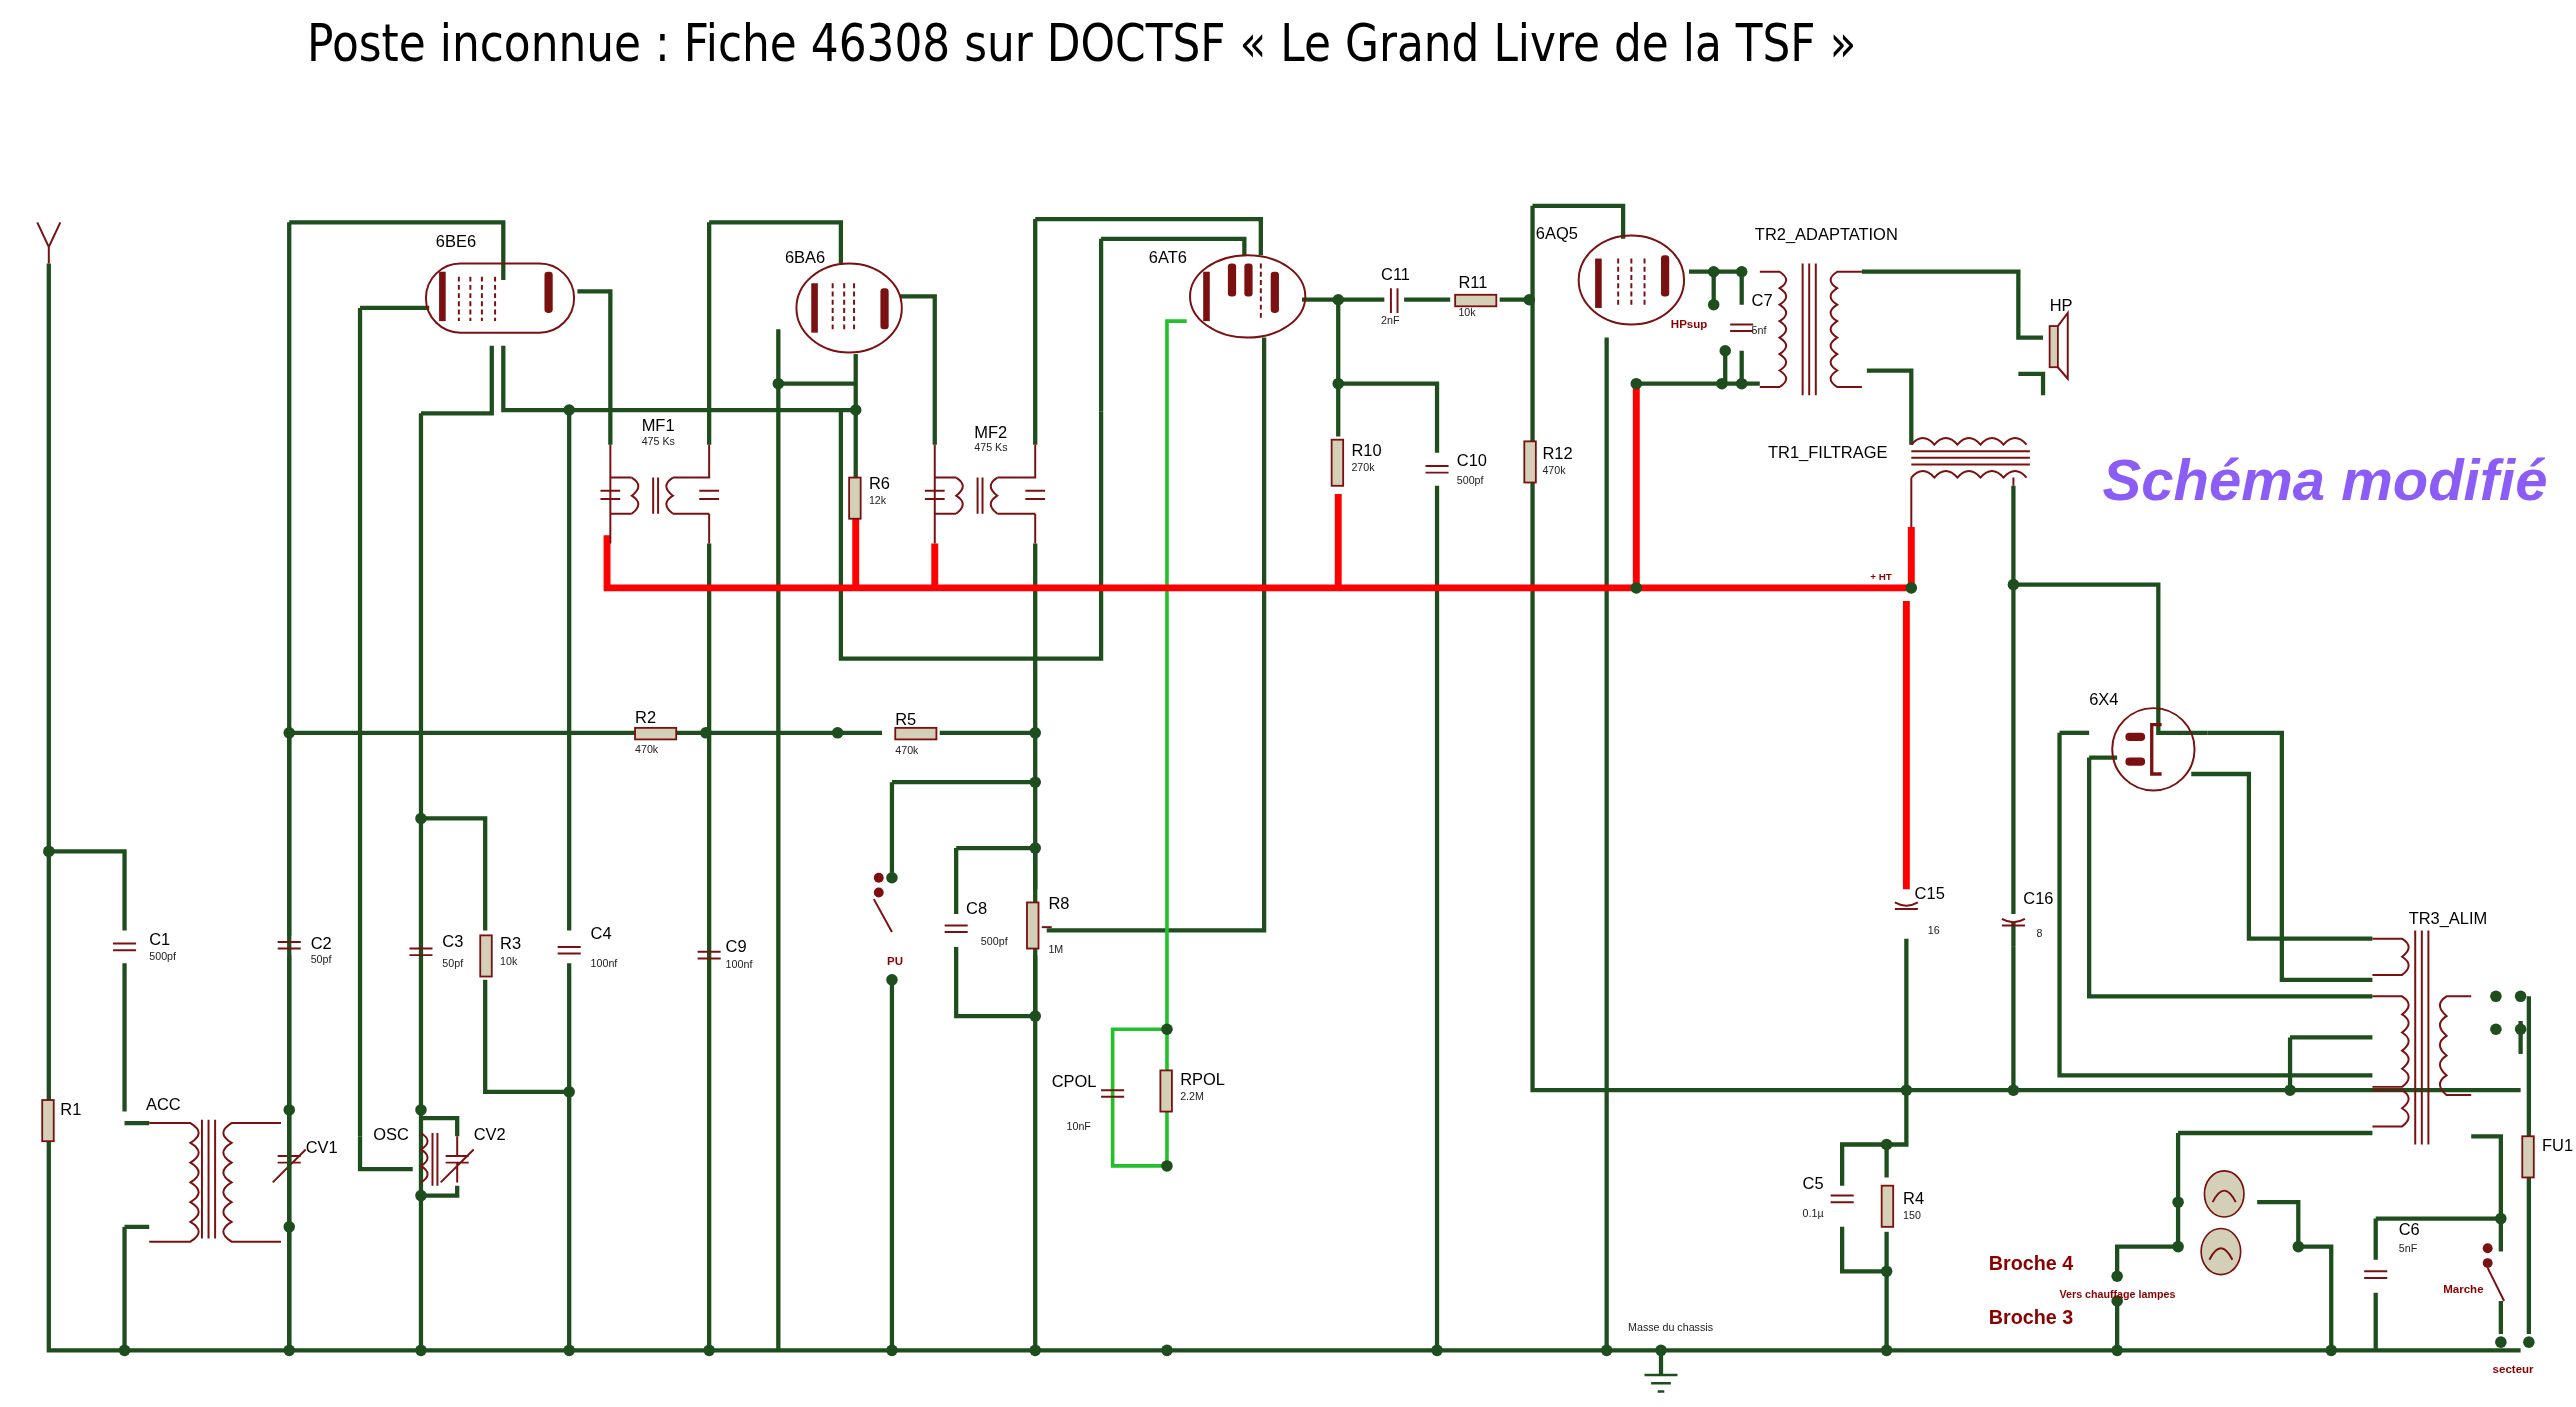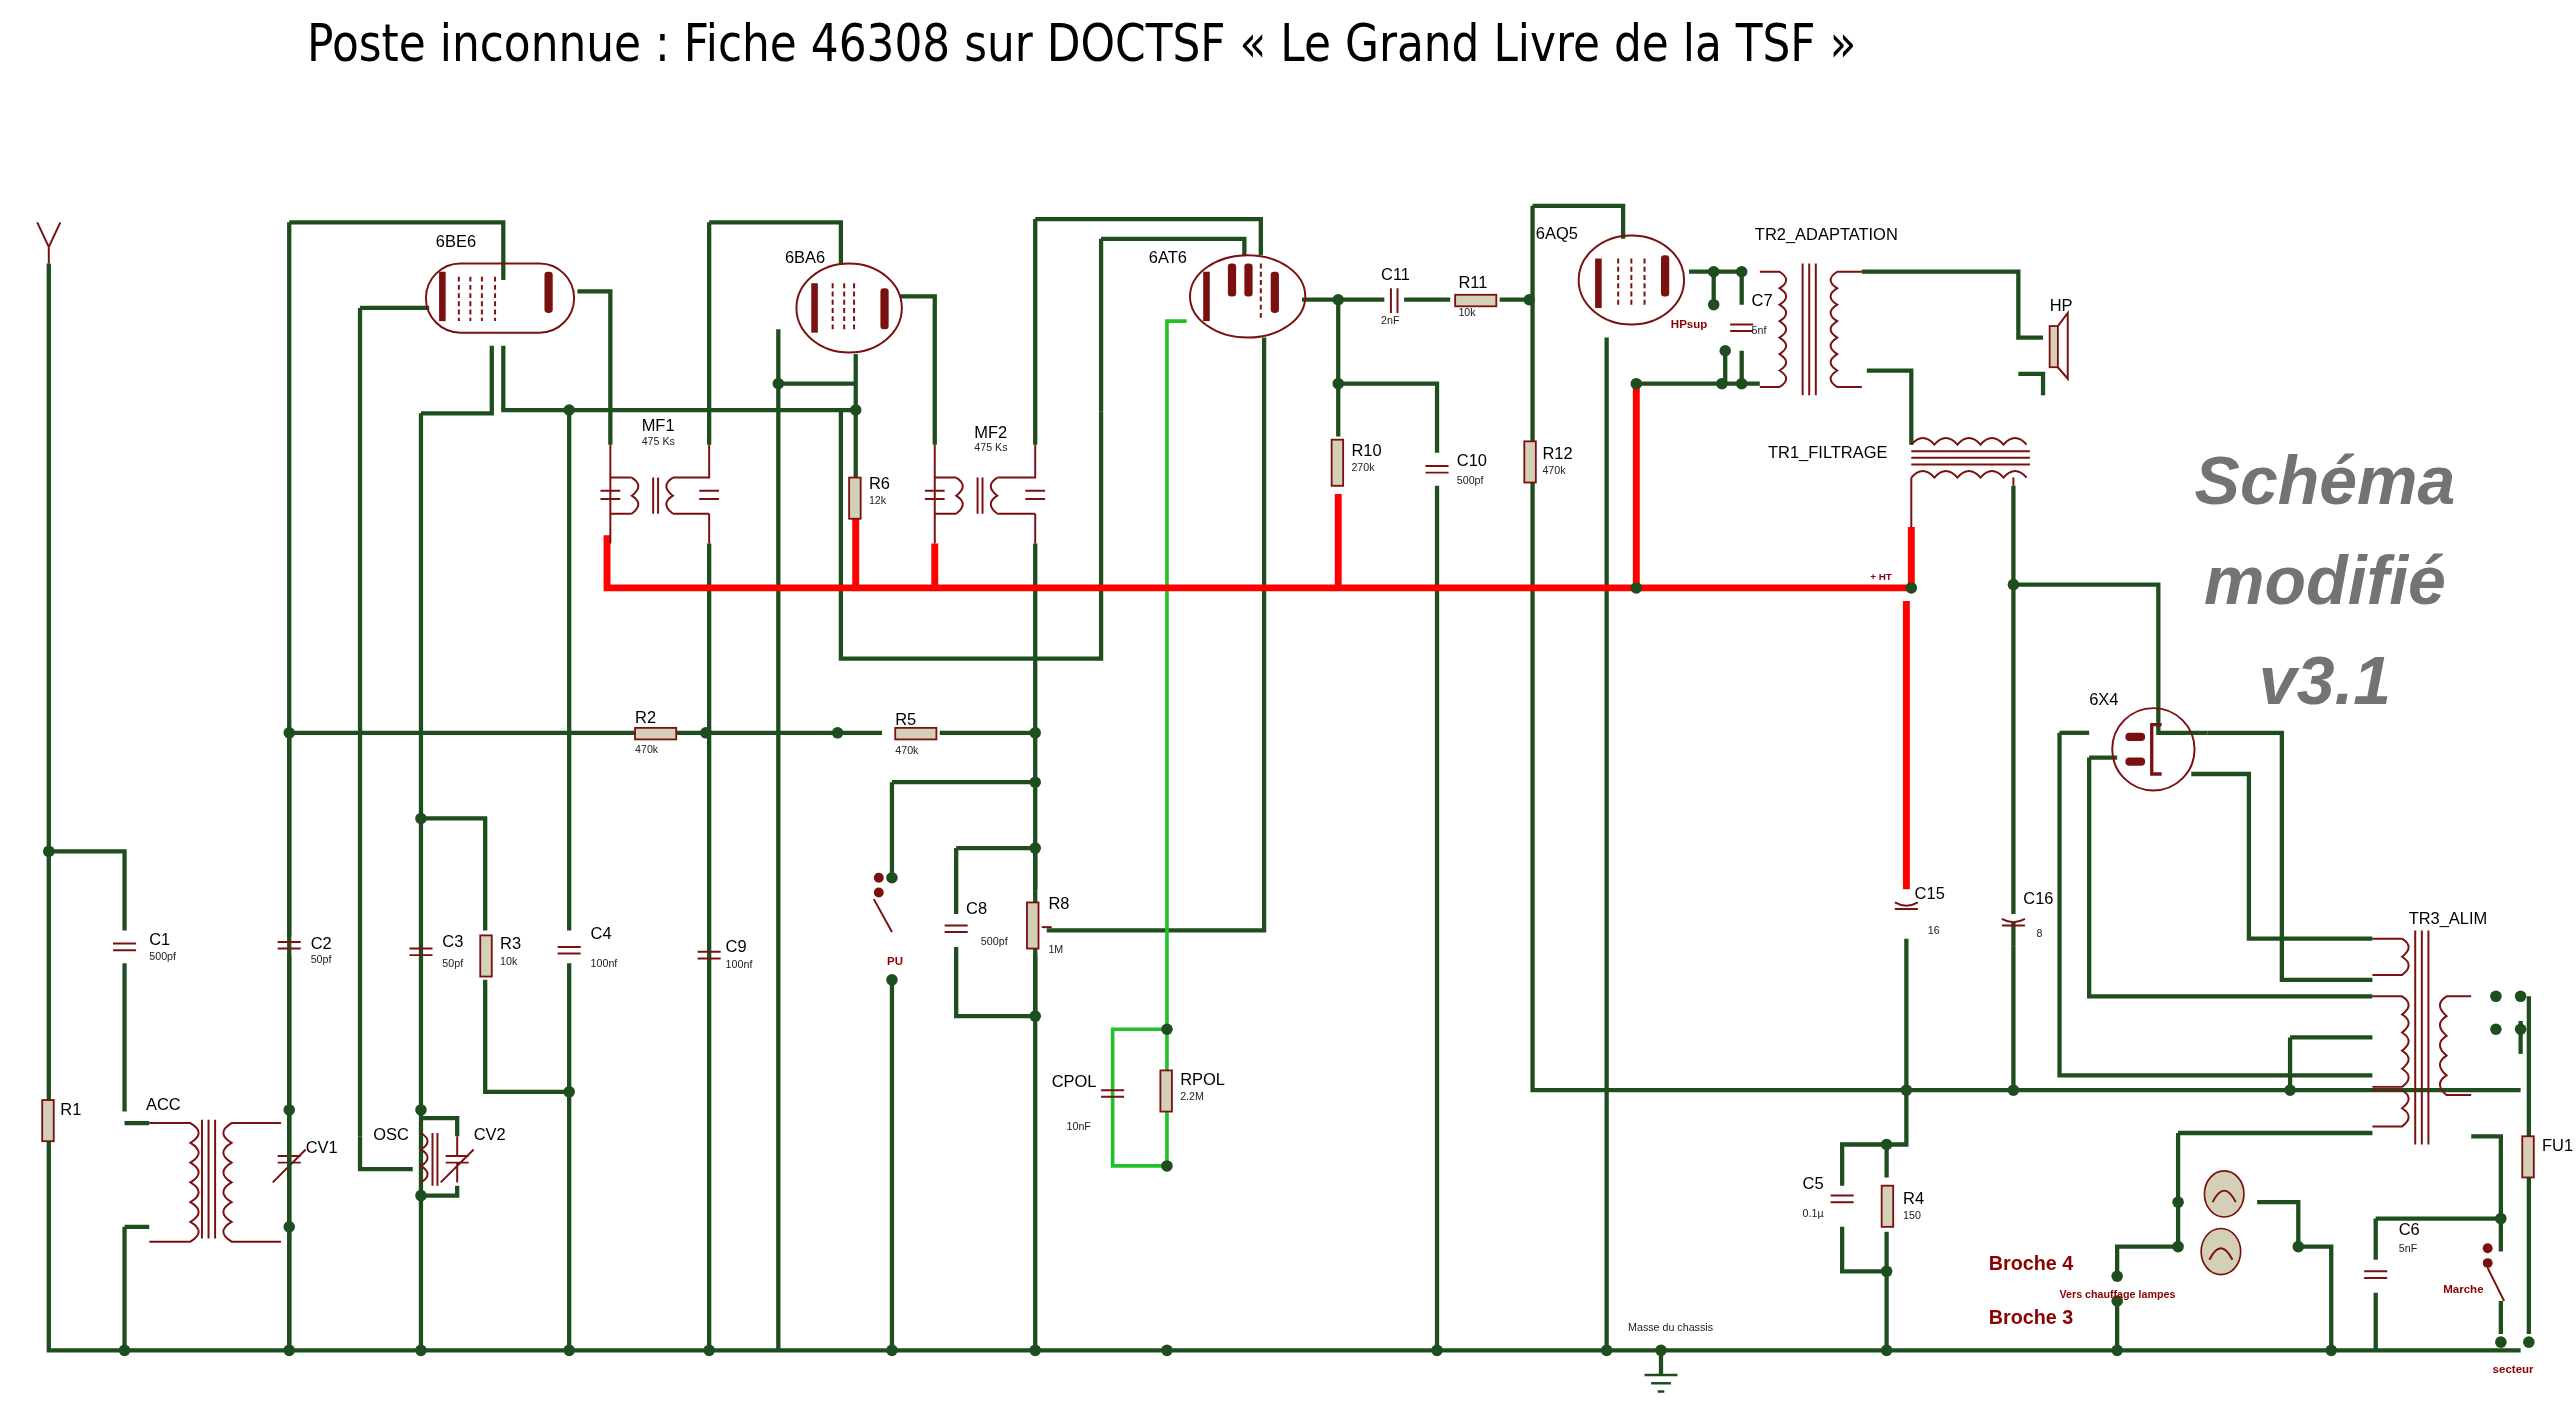--- a/index.html
+++ b/index.html
@@ -1,18 +1,18 @@
 <!DOCTYPE html>
 <html style="font-size:12.3px"><head>
 <meta charset="utf-8">
 <style>
   html, body { margin:0; padding:0; background:#ffffff; }
   body { width:2576px; height:1408px; overflow:hidden; position:relative; font-family:"DejaVu Sans", sans-serif; }
   #title { position:absolute; left:307px; top:14px; font-family:"DejaVu Sans", sans-serif; font-size:51px; color:#000; transform:scaleX(0.86); transform-origin:left top; white-space:nowrap; }
-  #stamp { position:absolute; left:2074px; top:430px; width:502px; text-align:center; color:#737373; font-family:"Liberation Sans", sans-serif; font-weight:bold; font-style:italic; font-size:68px; line-height:100px; }
+  #stamp { position:absolute; left:2074px; top:430px; width:502px; text-align:center; color:#8b5cf6; font-family:"Liberation Sans", sans-serif; font-weight:bold; font-style:italic; font-size:58px; line-height:100px; }
   #schem { position:absolute; left:0; top:0; }
   .w { stroke:#1e4d1e; stroke-width:2.6; fill:none; }
   .ht { stroke:#ff0000; stroke-width:4.2; fill:none; }
   .pol { stroke:#22c02a; stroke-width:2.2; fill:none; }
   .cmp { stroke:#7a1010; stroke-width:1.2; fill:none; }
   .cmpf { fill:#7a1010; stroke:none; }
   .res { fill:#d4d0b8; stroke:#7a1010; stroke-width:1.1; }
   .dot { fill:#1e4d1e; }
   .lbl { font-family:"Liberation Sans", sans-serif; font-size:10px; fill:#000; }
   .val { font-family:"Liberation Sans", sans-serif; font-size:6.5px; fill:#222; }
@@ -447,15 +447,14 @@
 
   <text class="val" x="988" y="808">Masse du chassis</text>
   <text class="red" style="font-size:12px" x="1207" y="771">Broche 4</text>
   <text class="red" style="font-size:6.5px" x="1250" y="788">Vers chauffage lampes</text>
   <text class="red" style="font-size:12px" x="1207" y="804">Broche 3</text>
   <text class="red" style="font-size:7px" x="1513" y="834">secteur</text>
 </svg>
 
 <div id="stamp">
   <div>Schéma modifié</div>
-  <div>v3.1</div>
 </div>
 
 
 </body></html>

